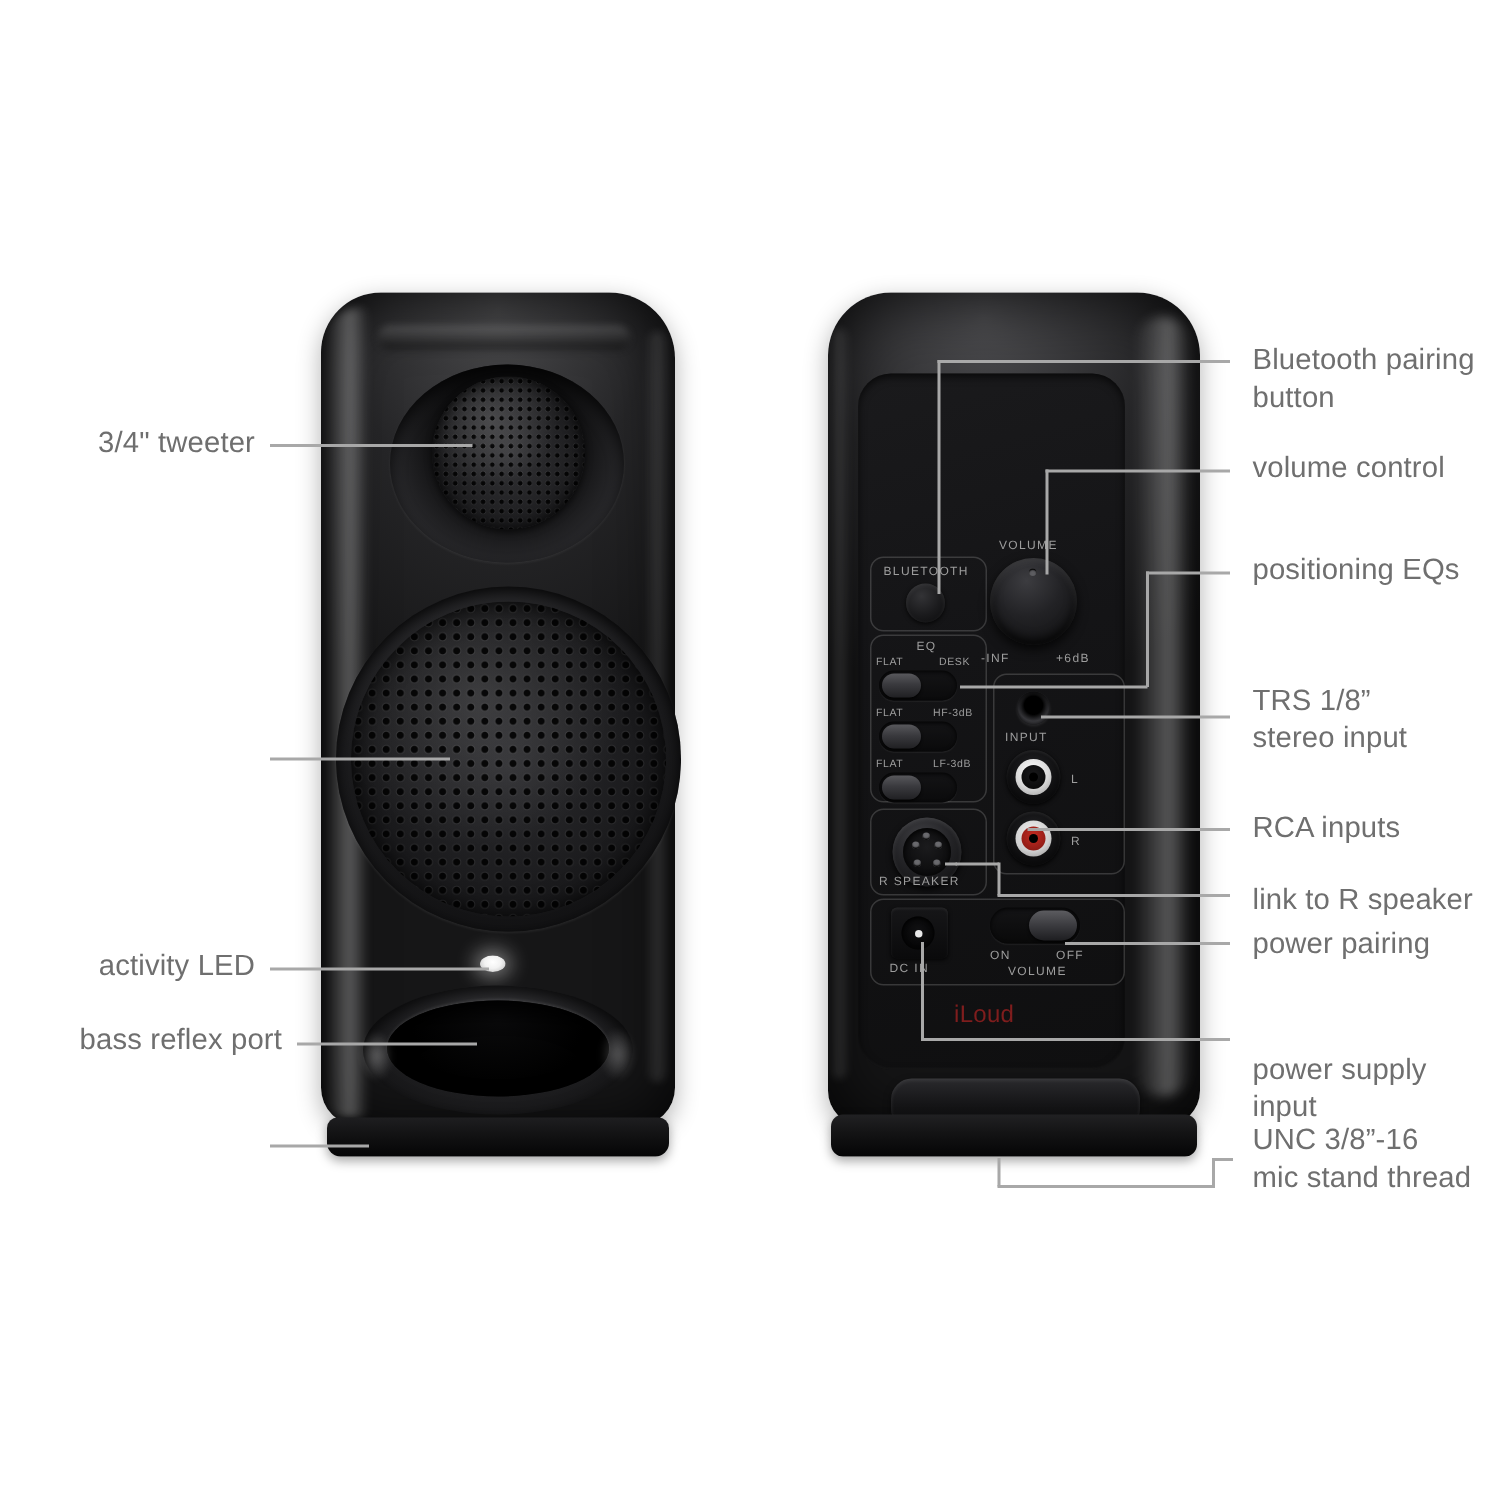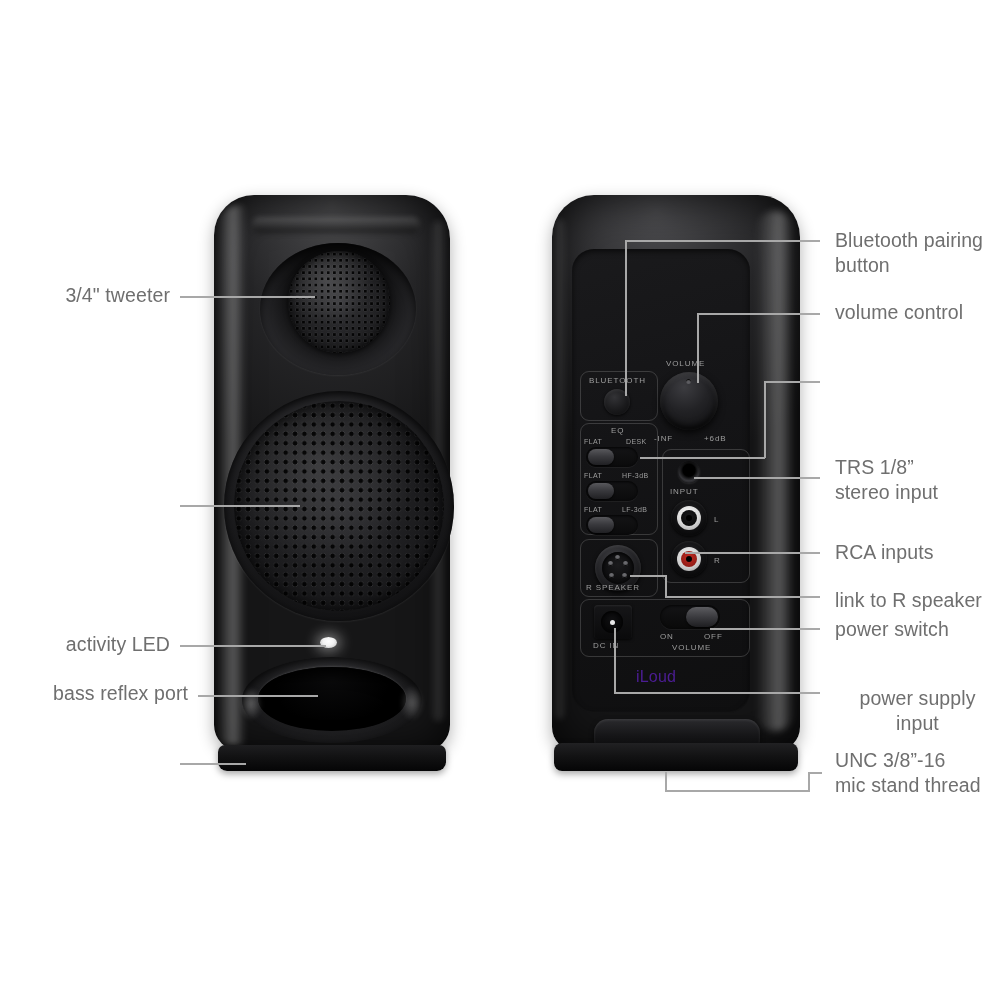--- a/index.html
+++ b/index.html
@@ -207,21 +207,21 @@
     background:radial-gradient(circle at 50% 40%,#101012 0%,#000 100%);box-shadow:inset 0 1px 3px #000;}
   .dcin-p{position:absolute;left:16px;top:15px;width:5px;height:5px;border-radius:50%;background:#e8e8e8;}
   
   .pw{
     position:absolute;width:60px;height:24px;border-radius:13px;
     background:linear-gradient(180deg,#141416,#090909);
     box-shadow:inset 0 1px 3px rgba(0,0,0,.9),0 1px 1px rgba(255,255,255,.06);
   }
   .pw-knob{position:absolute;right:2px;top:2px;width:32px;height:20px;border-radius:11px;
     background:linear-gradient(180deg,#5c5c60 0%,#3c3c40 48%,#1e1e21 100%);box-shadow:0 1px 2px rgba(0,0,0,.85);}
-  .brand{position:absolute;color:#4c1d95;font-size:16px;letter-spacing:.2px;}
+  .brand{position:absolute;color:#7f1d1d;font-size:16px;letter-spacing:.2px;}
   
   .rbase{
     position:absolute;left:16px;top:548px;width:244px;height:28px;border-radius:8px;
     background:linear-gradient(180deg,#212123 0%,#131314 45%,#050506 100%);
     box-shadow:0 3px 7px rgba(0,0,0,.35);
   }
   .rfoot{
     position:absolute;left:56px;top:524px;width:166px;height:34px;border-radius:14px;
     background:linear-gradient(180deg,#2a2a2d 0%,#151517 50%,#0a0a0b 100%);
     box-shadow:inset 0 1px 3px rgba(255,255,255,.10), 0 2px 5px rgba(0,0,0,.5);
@@ -382,23 +382,24 @@
   <div class="ld ldh" style="left:614px;top:692px;width:206px;"></div>
 
   <div class="ld ldh" style="left:665px;top:790px;width:145px;"></div>
   <div class="ld ldv" style="left:665px;top:772px;height:19px;"></div>
   <div class="ld ldv" style="left:808px;top:772px;height:19px;"></div>
   <div class="ld ldh" style="left:808px;top:772px;width:14px;"></div>
 
   <div class="label right" style="left:835px;top:300px;width:165px;">volume control</div>
   <div class="label right" style="left:835px;top:228px;width:165px;">Bluetooth pairing
 button</div>
+  <div class="label right" style="left:835px;top:368px;width:165px;">positioning EQs</div>
   <div class="label right" style="left:835px;top:455px;width:165px;">TRS 1/8”
 stereo input</div>
   <div class="label right" style="left:835px;top:540px;width:165px;">RCA inputs</div>
   <div class="label right" style="left:835px;top:588px;width:168px;">link to R speaker</div>
-  <div class="label right" style="left:835px;top:617px;width:165px;">power switch</div>
-  <div class="label right" style="left:835px;top:686px;width:165px;text-align:center;">power supply
+  <div class="label right" style="left:835px;top:617px;width:165px;">power pairing</div>
+  <div class="label right" style="left:835px;top:701px;width:165px;">power supply
 input</div>
   <div class="label right" style="left:835px;top:748px;width:168px;">UNC 3/8”-16
 mic stand thread</div>
 
 </div>
 
 </body></html>

